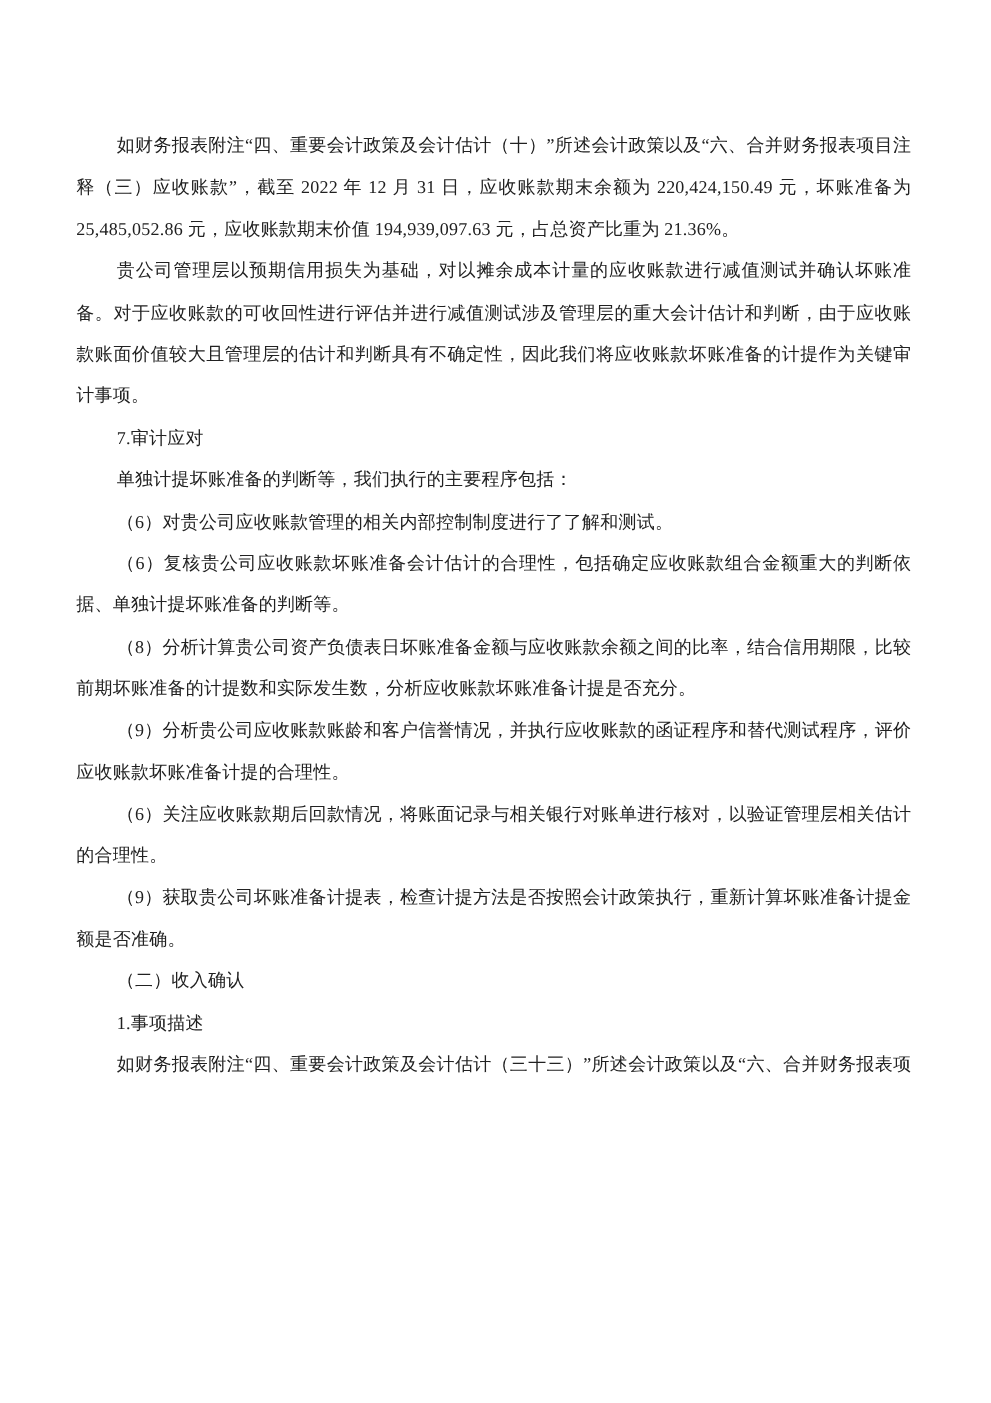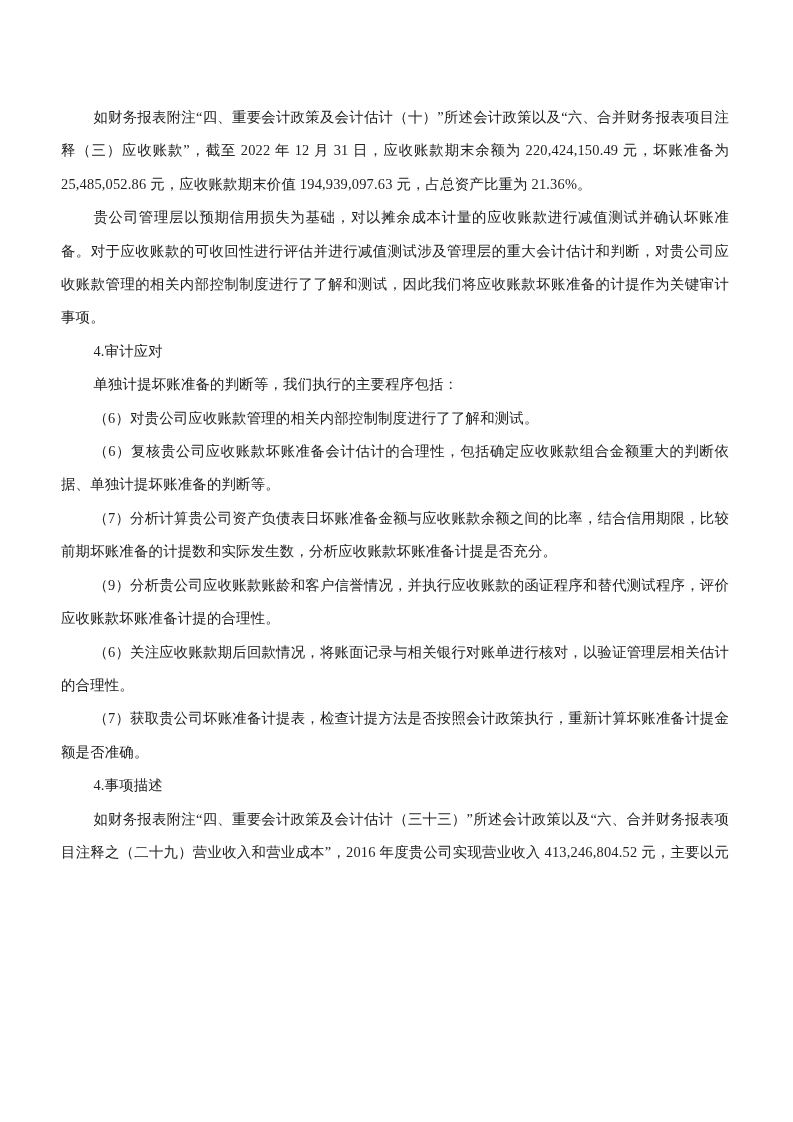--- a/index.html
+++ b/index.html
@@ -26,24 +26,25 @@
     padding: 0;
     text-indent: 2.25em;
     letter-spacing: 0.2px;
   }
 </style>
 </head>
 <body>
 
 <div class="page">
   <p>如财务报表附注“四、重要会计政策及会计估计（十）”所述会计政策以及“六、合并财务报表项目注释（三）应收账款”，截至 2022 年 12 月 31 日，应收账款期末余额为 220,424,150.49 元，坏账准备为 25,485,052.86 元，应收账款期末价值 194,939,097.63 元，占总资产比重为 21.36%。</p>
-  <p>贵公司管理层以预期信用损失为基础，对以摊余成本计量的应收账款进行减值测试并确认坏账准备。对于应收账款的可收回性进行评估并进行减值测试涉及管理层的重大会计估计和判断，对贵公司应收账款管理的相关内部控制制度进行了了解和测试，因此我们将应收账款坏账准备的计提作为关键审计事项。</p>
-  <p>4.审计应对</p>
+  <p>贵公司管理层以预期信用损失为基础，对以摊余成本计量的应收账款进行减值测试并确认坏账准备。对于应收账款的可收回性进行评估并进行减值测试涉及管理层的重大会计估计和判断，由于应收账款账面价值较大且管理层的估计和判断具有不确定性，因此我们将应收账款坏账准备的计提作为关键审计事项。</p>
+  <p>7.审计应对</p>
   <p>单独计提坏账准备的判断等，我们执行的主要程序包括：</p>
   <p>（6）对贵公司应收账款管理的相关内部控制制度进行了了解和测试。</p>
   <p>（6）复核贵公司应收账款坏账准备会计估计的合理性，包括确定应收账款组合金额重大的判断依据、单独计提坏账准备的判断等。</p>
-  <p>（7）分析计算贵公司资产负债表日坏账准备金额与应收账款余额之间的比率，结合信用期限，比较前期坏账准备的计提数和实际发生数，分析应收账款坏账准备计提是否充分。</p>
+  <p>（8）分析计算贵公司资产负债表日坏账准备金额与应收账款余额之间的比率，结合信用期限，比较前期坏账准备的计提数和实际发生数，分析应收账款坏账准备计提是否充分。</p>
   <p>（9）分析贵公司应收账款账龄和客户信誉情况，并执行应收账款的函证程序和替代测试程序，评价应收账款坏账准备计提的合理性。</p>
   <p>（6）关注应收账款期后回款情况，将账面记录与相关银行对账单进行核对，以验证管理层相关估计的合理性。</p>
-  <p>（7）获取贵公司坏账准备计提表，检查计提方法是否按照会计政策执行，重新计算坏账准备计提金额是否准确。</p>
-  <p>4.事项描述</p>
+  <p>（9）获取贵公司坏账准备计提表，检查计提方法是否按照会计政策执行，重新计算坏账准备计提金额是否准确。</p>
+  <p>（二）收入确认</p>
+  <p>1.事项描述</p>
   <p>如财务报表附注“四、重要会计政策及会计估计（三十三）”所述会计政策以及“六、合并财务报表项目注释之（二十九）营业收入和营业成本”，2016 年度贵公司实现营业收入 413,246,804.52 元，主要以元胡止痛滴丸为主的中成药销售收入。</p>
 </div>
 
 </body></html>

